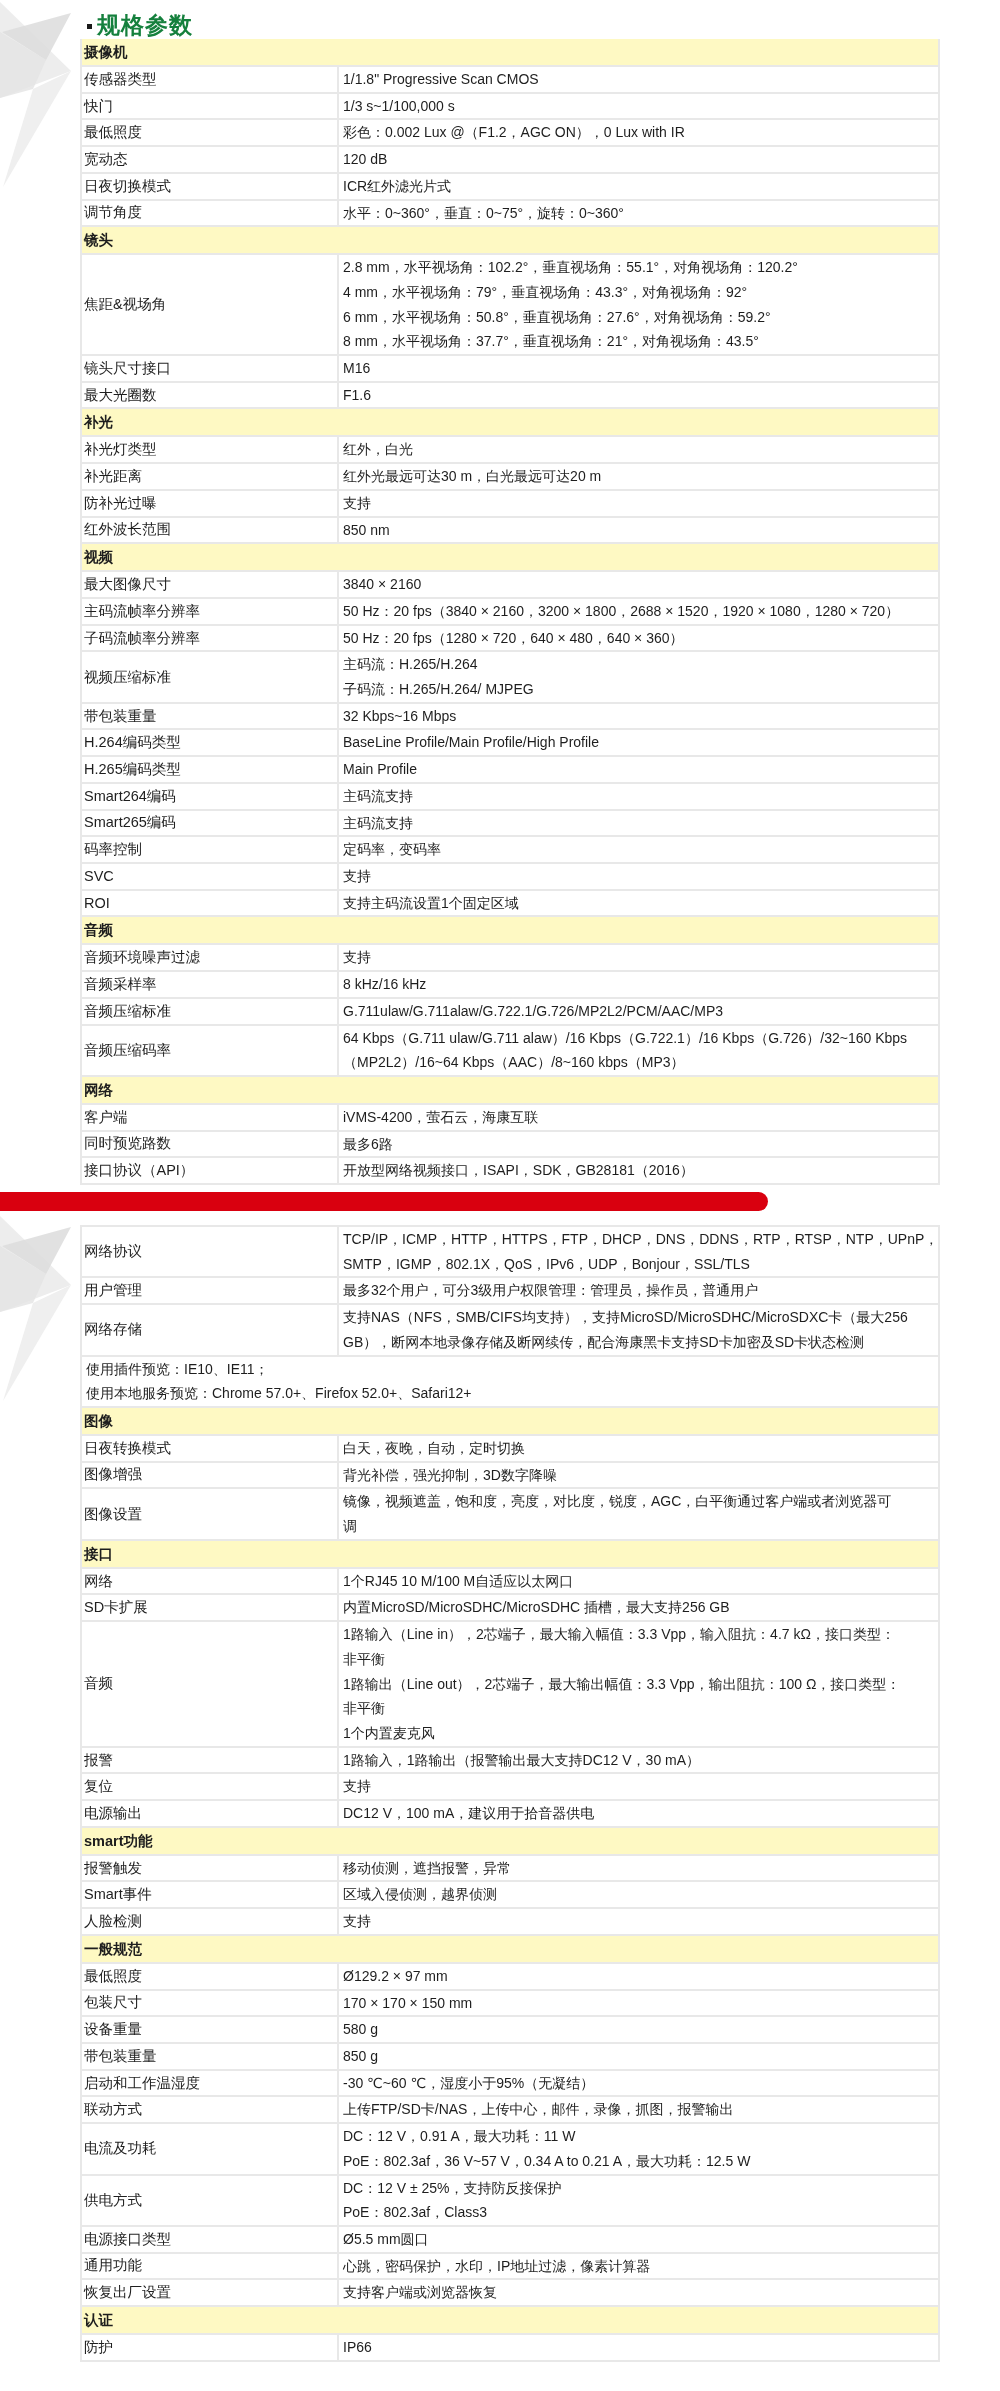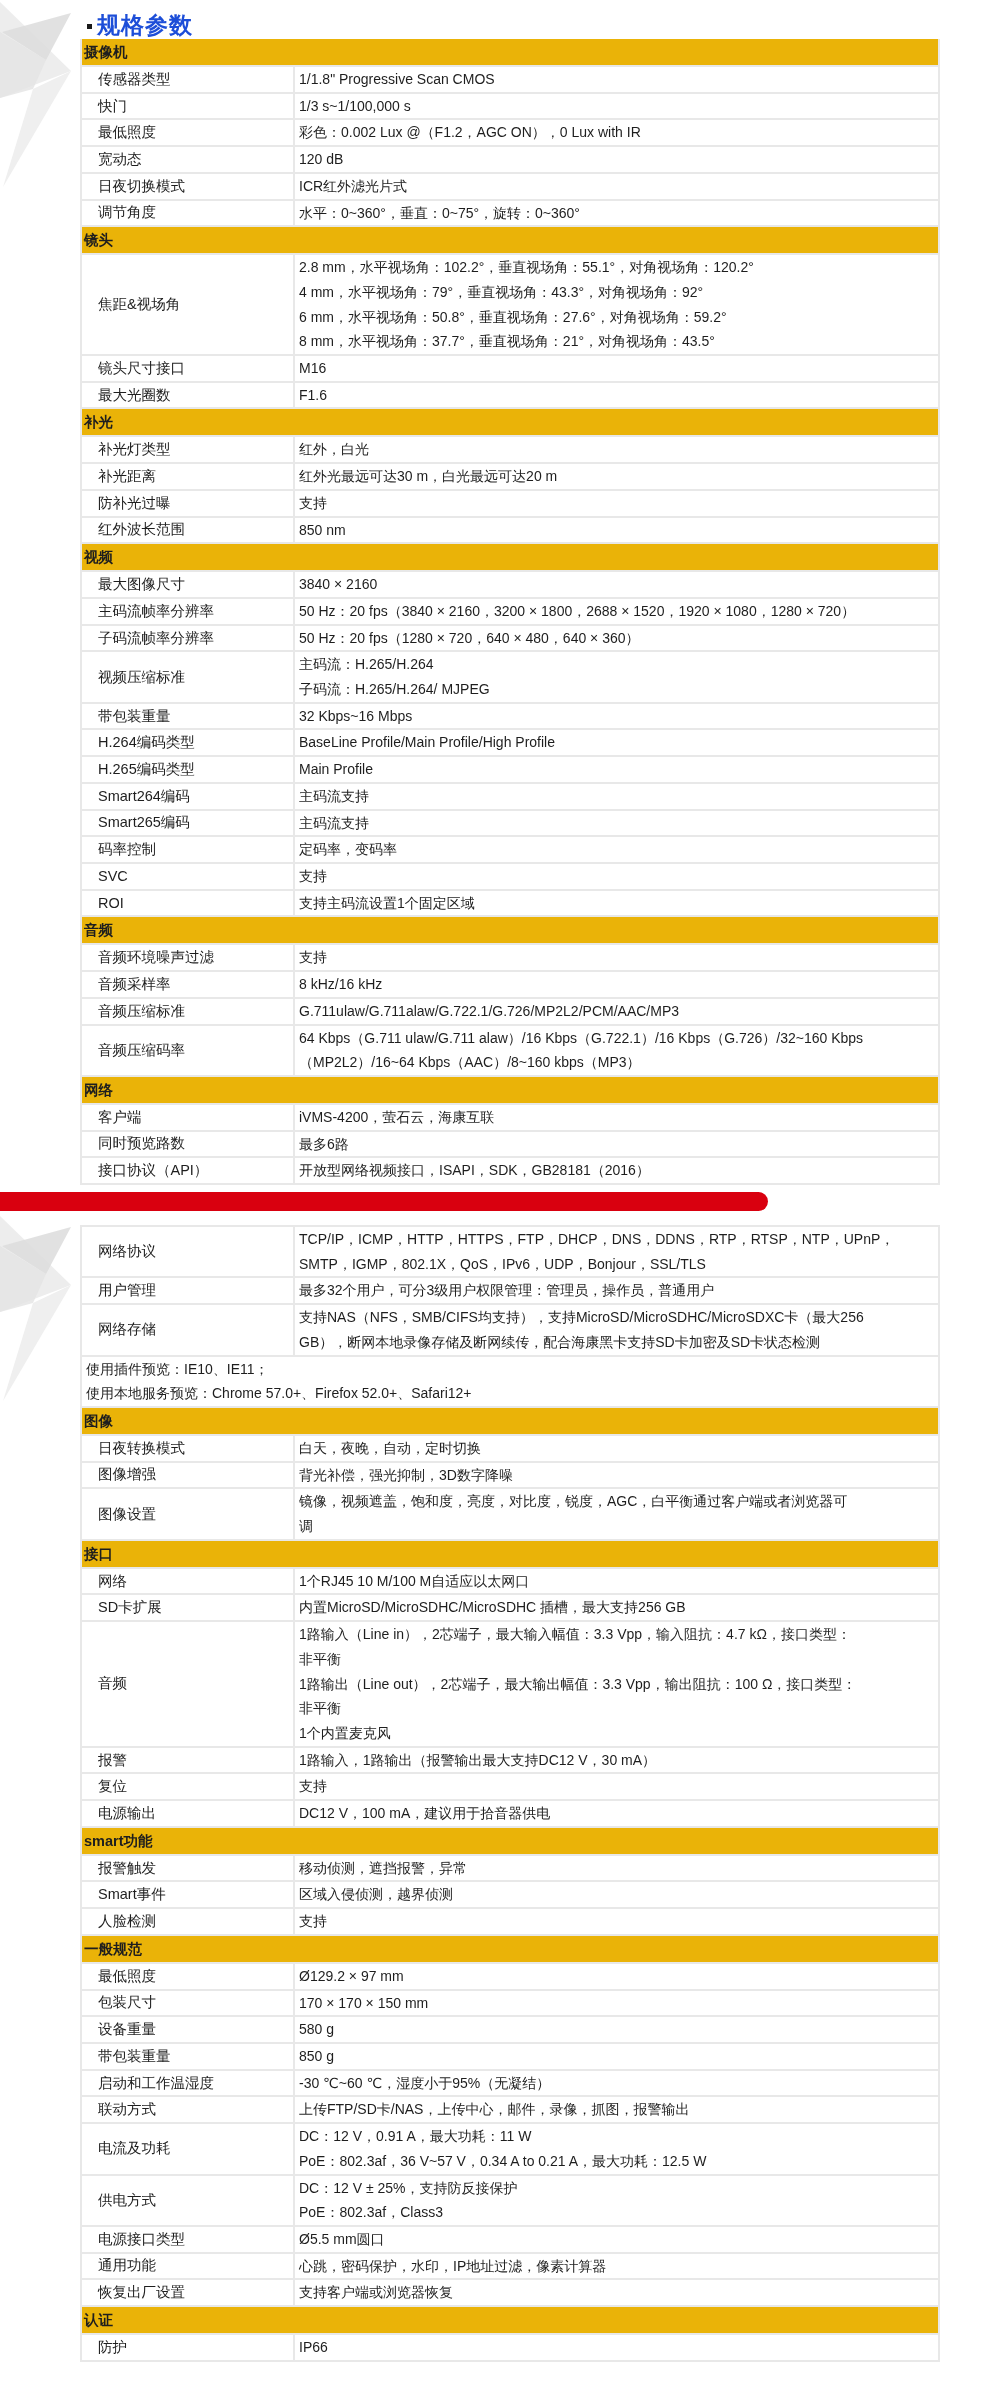--- a/index.html
+++ b/index.html
@@ -1,28 +1,28 @@
 <!DOCTYPE html>
 <html><head>
 <meta charset="utf-8">
 <style>
   html, body { margin:0; padding:0; }
   body { width:1000px; height:2391px; position:relative; background:#ffffff; overflow:hidden;
          font-family:"Liberation Sans", "DejaVu Sans", sans-serif; color:#1e1e1e; }
   .deco { position:absolute; left:0; }
   .title { position:absolute; left:87px; top:11px; height:28px; display:flex; align-items:center; }
   .title .bullet { display:inline-block; width:5px; height:5px; background:#1a1a1a; margin-right:5px; margin-top:2px; }
-  .title .txt { font-size:23px; font-weight:bold; letter-spacing:1px; color:#1d4ed8; }
+  .title .txt { font-size:23px; font-weight:bold; letter-spacing:1px; color:#15803d; }
   .tbl { position:absolute; left:80px; width:860px; box-sizing:border-box;
          border-left:2px solid #e8e8e8; border-right:2px solid #e8e8e8; }
   .tbl.p2 { border-top:2px solid #e8e8e8; }
-  .sec { background:#eab308; font-weight:bold; font-size:14.5px; line-height:26px; padding-left:2px;
+  .sec { background:#fef9c3; font-weight:bold; font-size:14.5px; line-height:26px; padding-left:2px;
          border-bottom:2px solid #e8e8e8; white-space:nowrap; }
   .row { display:flex; border-bottom:2px solid #e8e8e8; background:#fff; }
-  .lab { width:213px; flex:none; box-sizing:border-box; border-right:2px solid #e8e8e8; padding-left:16px;
+  .lab { width:257px; flex:none; box-sizing:border-box; border-right:2px solid #e8e8e8; padding-left:2px;
          display:flex; align-items:center; font-size:14.5px; white-space:nowrap; }
   .val { flex:1; padding-left:4px; font-size:14px; }
   .ln { line-height:24.7px; white-space:nowrap; }
   .redbar { position:absolute; left:0; top:1192px; width:768px; height:19px; border-radius:0 10px 10px 0; }
 </style>
 </head>
 <body>
 
 <svg class="deco" style="top:0px" width="75" height="195" viewBox="0 0 75 195">
   <polygon points="0,2 71,71 0,98" fill="#ededed"></polygon>

